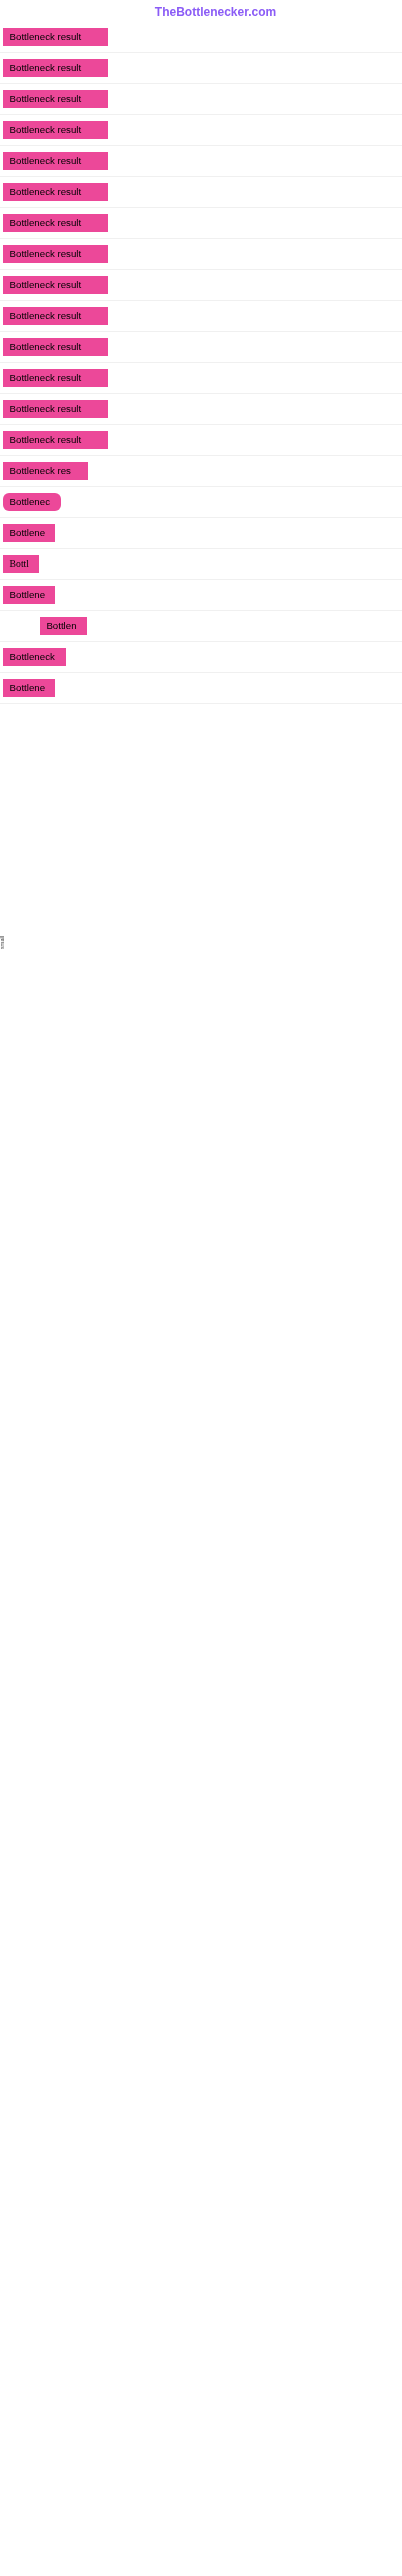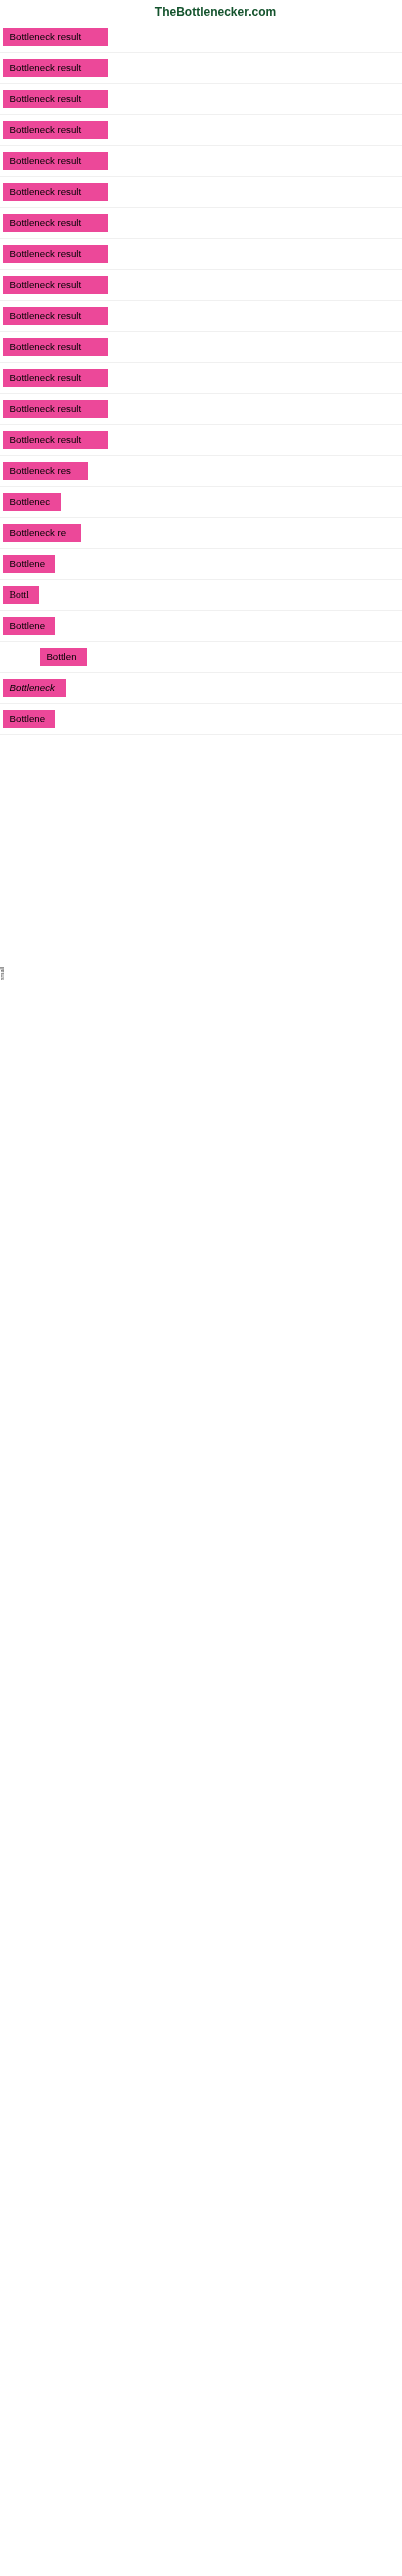--- a/index.html
+++ b/index.html
@@ -13,21 +13,21 @@
       background: #ffffff;
       font-family: Arial, sans-serif;
       font-size: 10.5px;
       color: #000;
       position: relative;
     }
     .site-title {
       text-align: center;
       font-size: 12px;
       font-weight: bold;
-      color: #14532d;
+      color: #8b5cf6;
       padding: 4.8px 0 3.2px 0;
       margin-left: 28px;
     }
     .bottleneck-bar {
       display: inline-block;
       background: #ec4899;
       color: #000;
       font-size: 9.7px;
       font-weight: normal;
       padding: 3.2px 6.4px;
@@ -98,39 +98,36 @@
     <div class="row">
       <span class="bottleneck-bar" style="max-width: 105px; width: 105px;">Bottleneck result</span>
     </div>
     <div class="row">
       <span class="bottleneck-bar" style="max-width: 105px; width: 105px;">Bottleneck result</span>
     </div>
     <div class="row">
       <span class="bottleneck-bar" style="max-width: 85px; width: 85px;">Bottleneck res</span>
     </div>
     <div class="row">
-      <span class="bottleneck-bar" style="max-width: 58px; width: 58px;">Bottlenec</span>
-    </div>
-    <div class="row">
-      <span class="bottleneck-bar" style="max-width: 78px; width: 78px;">Bottleneck re</span>
+      <span class="bottleneck-bar" style="max-width: 58px; width: 58px; border-radius: 6px;">Bottlenec</span>
     </div>
     <div class="row">
       <span class="bottleneck-bar" style="max-width: 52px; width: 52px;">Bottlene</span>
     </div>
     <div class="row">
       <span class="bottleneck-bar" style="max-width: 36px; width: 36px; font-family: Liberation Serif, serif;">Bottl</span>
     </div>
     <div class="row">
       <span class="bottleneck-bar" style="max-width: 52px; width: 52px;">Bottlene</span>
     </div>
     <div class="row">
       <span class="bottleneck-bar" style="max-width: 47px; width: 68px; margin-left: 40px;">Bottlen</span>
     </div>
     <div class="row">
-      <span class="bottleneck-bar" style="max-width: 63px; width: 63px; font-style: italic;">Bottleneck</span>
+      <span class="bottleneck-bar" style="max-width: 63px; width: 63px;">Bottleneck</span>
     </div>
     <div class="row">
       <span class="bottleneck-bar" style="max-width: 52px; width: 52px;">Bottlene</span>
     </div>
   </div>
 
 <div style="height: 322px; position: relative;">
   <span class="small-text" style="top: 242px; left: 1.6px;">small</span>
 </div>
 

